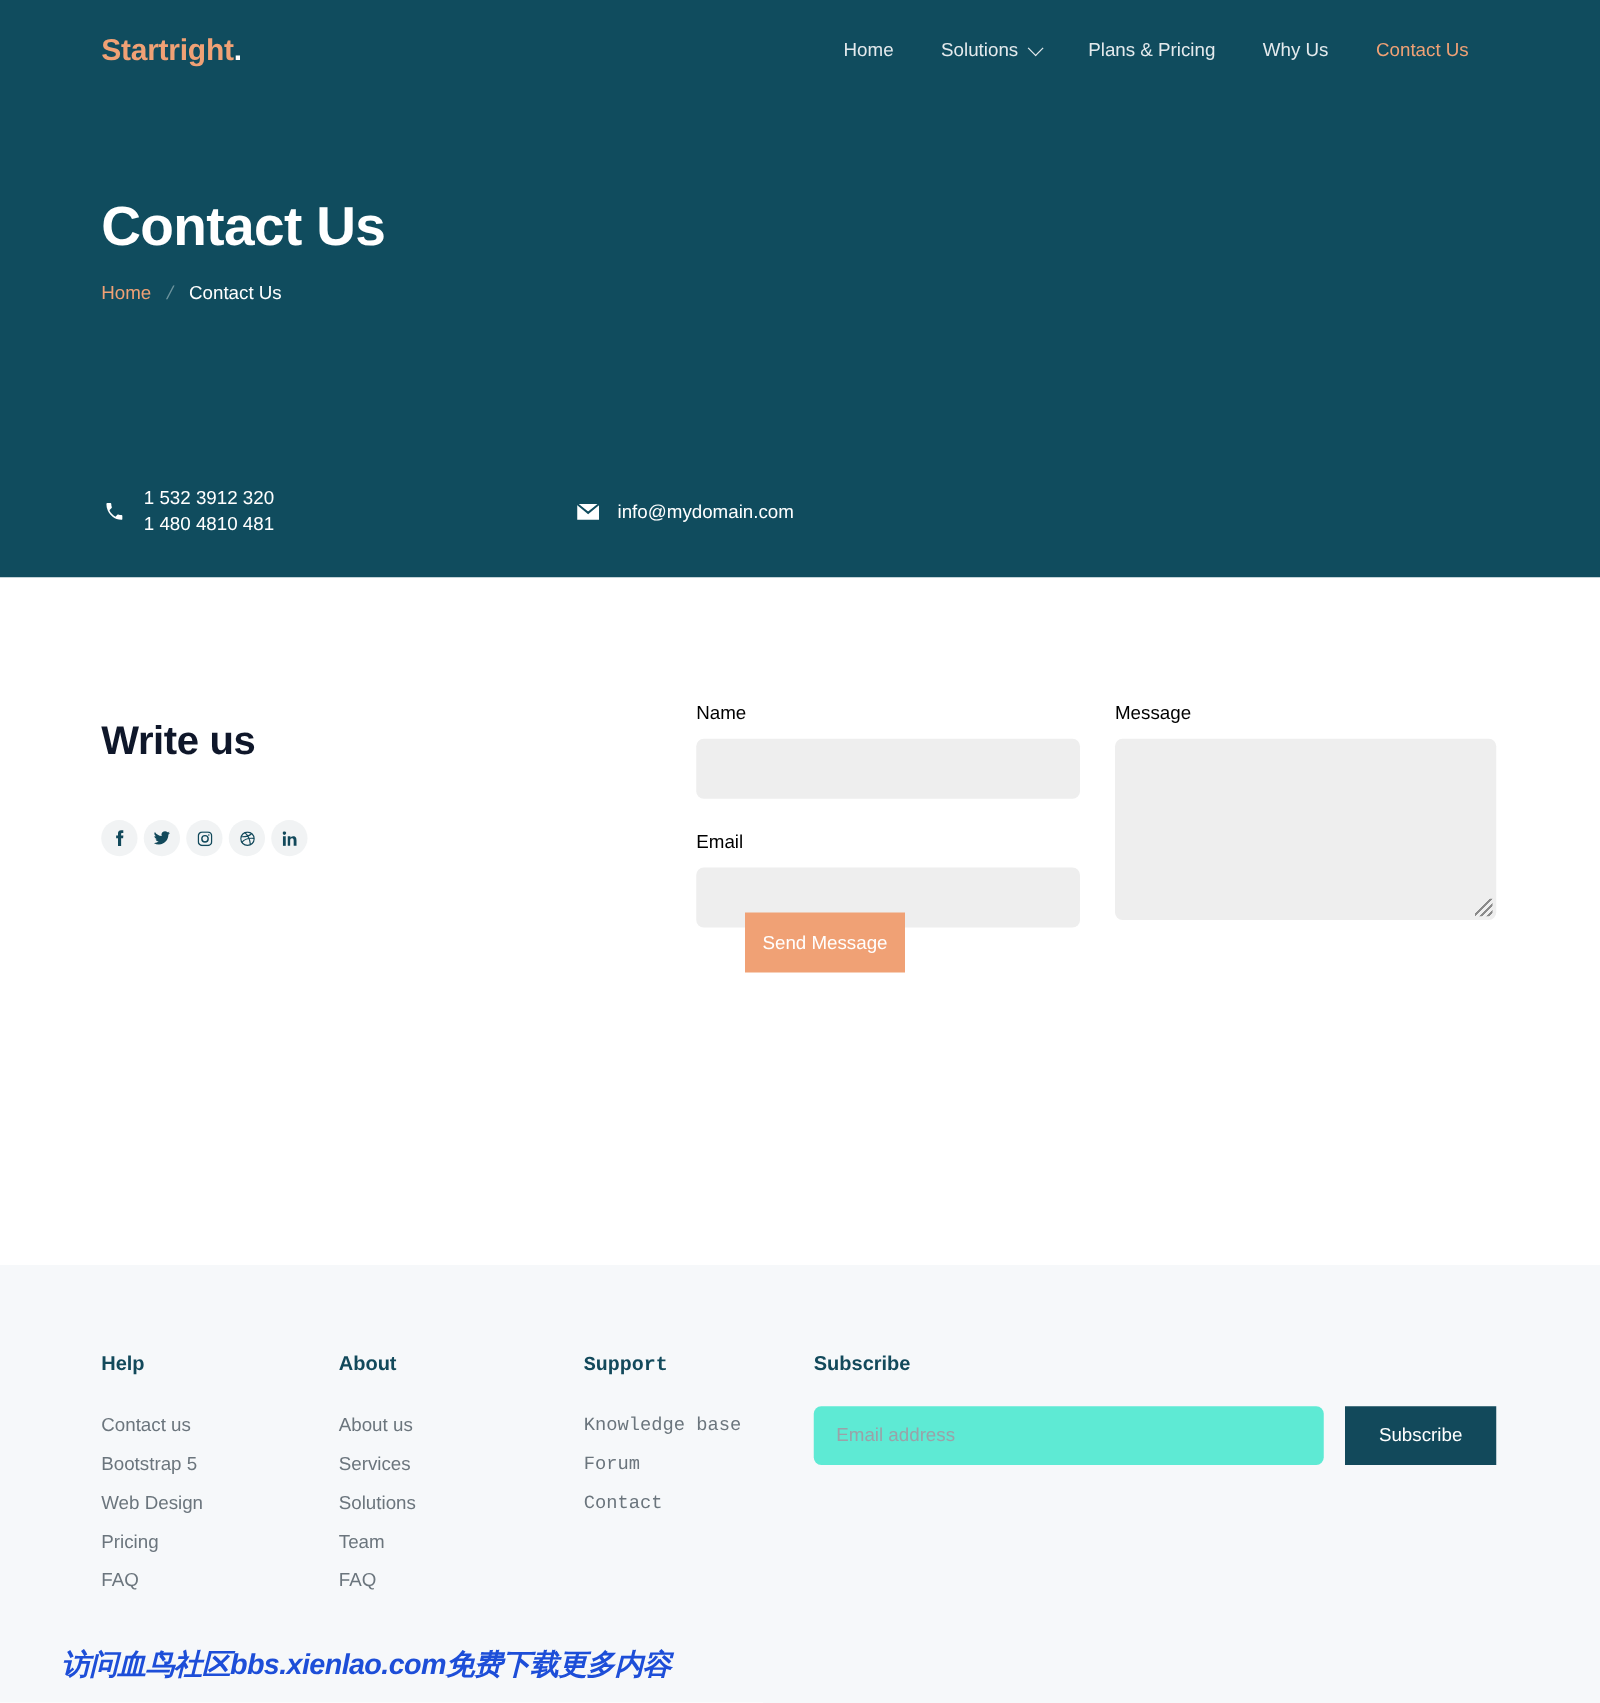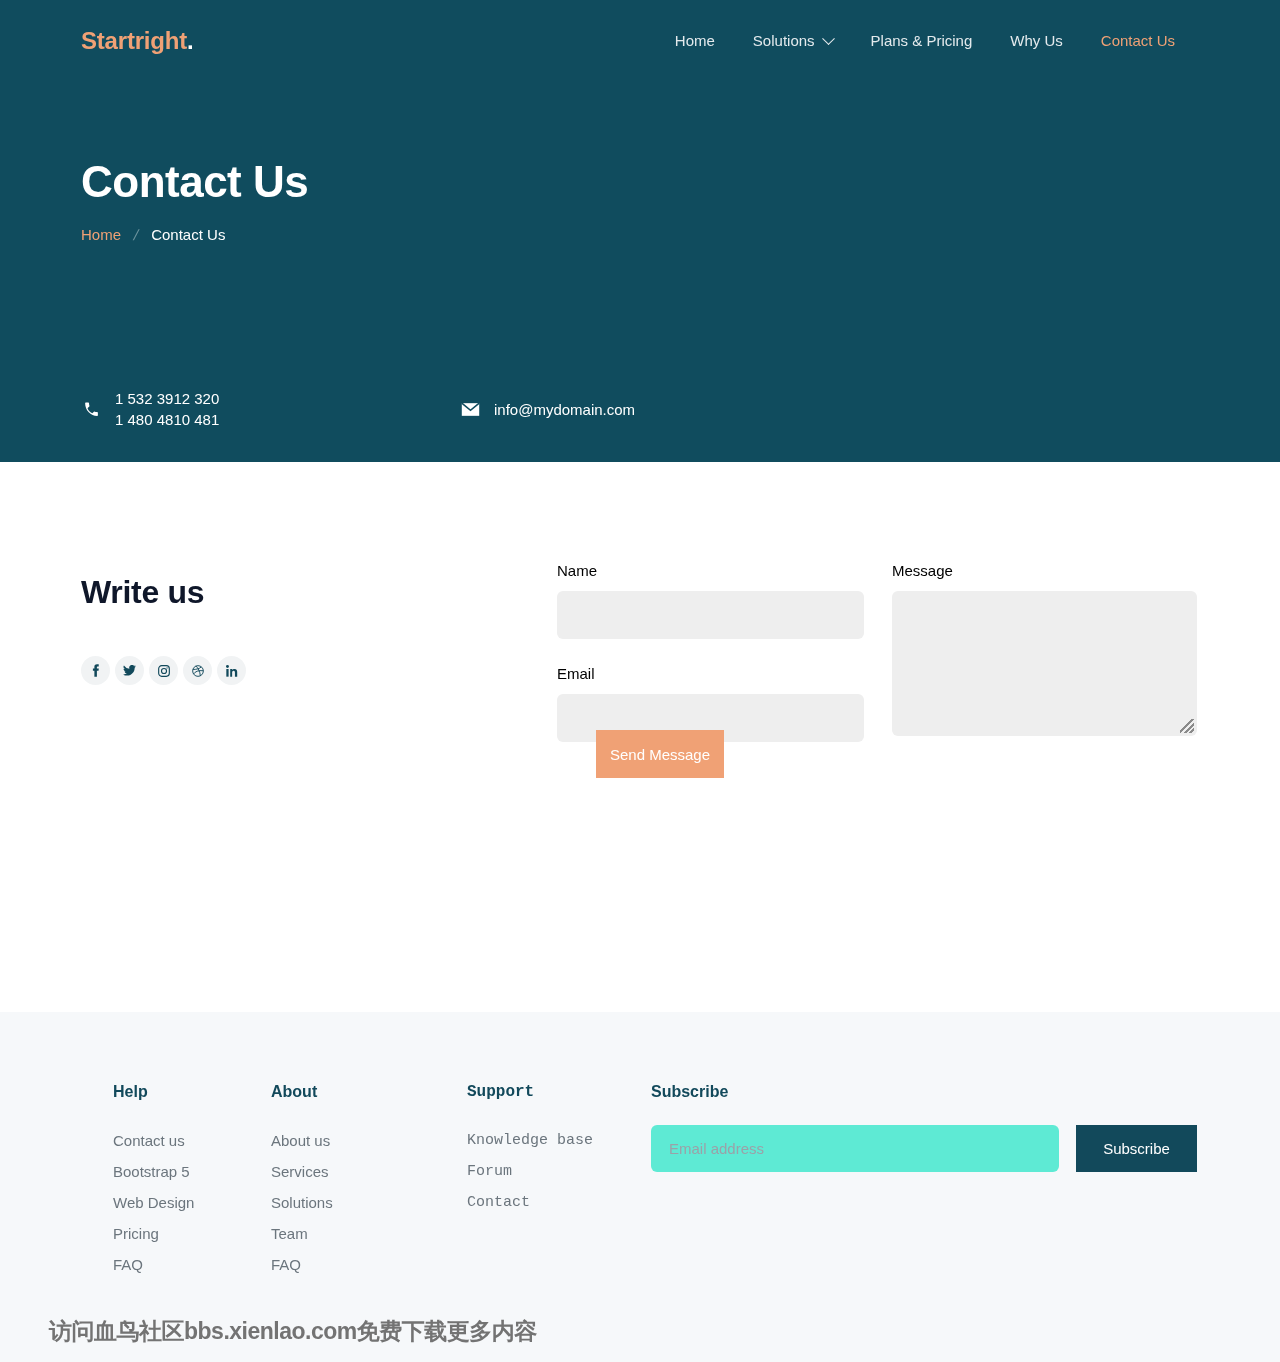--- a/index.html
+++ b/index.html
@@ -247,21 +247,21 @@
   }
   .f-cols {
     position: absolute;
     left: 81px; top: 71px;
     width: 1120px;
   }
   .f-col {
     position: absolute;
     top: 0;
   }
-  .f-col-0 { left: 0px; margin-left: 32px; }
+  .f-col-0 { left: 0px; }
   .f-col-1 { left: 190px; }
   .f-col-2 { left: 386px; font-family: Liberation Mono, monospace; }
   .f-head {
     font-size: 16px;
     font-weight: bold;
     color: #12495b;
     margin-bottom: 24px;
   }
   .f-link {
     font-size: 15px;
@@ -303,21 +303,22 @@
     font-size: 15px;
     font-family: "Liberation Sans", sans-serif;
     cursor: pointer;
   }
   .watermark {
     position: absolute;
     left: 49px;
     top: 1316px;
     font-size: 23px;
     font-weight: bold;
-    color: #737373;
+    font-style: italic;
+    color: #1d4ed8;
     letter-spacing: -0.5px;
     white-space: nowrap;
   }
 </style>
 </head>
 <body>
 
 <div class="hero">
 
   <div class="navbar">

